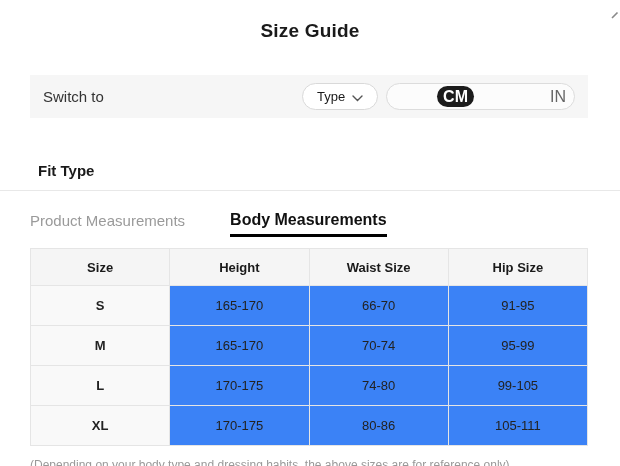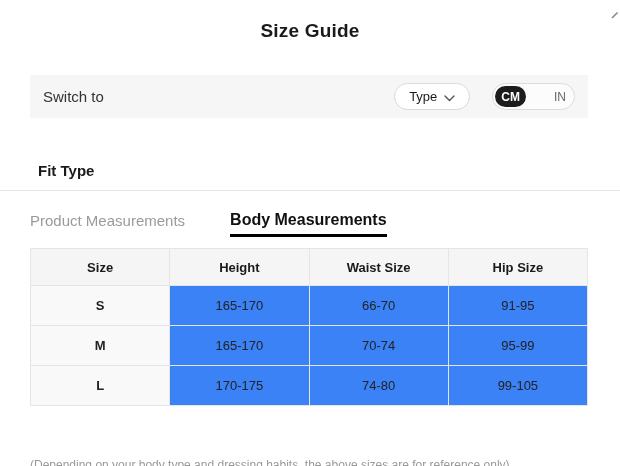--- a/index.html
+++ b/index.html
@@ -13,34 +13,34 @@
     position:absolute;top:20px;left:0;width:620px;text-align:center;
     font-size:19px;font-weight:700;color:#1a1a1a;letter-spacing:.2px;
   }
   .corner-icon{position:absolute;top:1px;right:-9px;color:#8a8a8a;}
   
   .switch-bar{
     position:absolute;left:30px;top:75px;width:558px;height:43px;background:#f6f6f6;
     display:flex;align-items:center;box-sizing:border-box;padding:0 13px;
   }
   .switch-label{font-size:15px;color:#333;}
-  .switch-controls{margin-left:auto;display:flex;align-items:flex-start;gap:22px;}
+  .switch-controls{margin-left:auto;display:flex;align-items:flex-start;gap:8px;}
   .type-pill{
     display:flex;align-items:center;gap:7px;height:27px;padding:0 14px;
     background:#ffffff;border:1px solid #d9d9d9;border-radius:15px;
     font-size:13px;color:#1a1a1a;cursor:pointer;box-sizing:border-box;
   }
   .chevron{display:inline-block;margin-top:1px;}
   .unit-toggle{
     display:flex;align-items:center;height:27px;padding:2px;gap:0;
     background:#fcfcfc;border:1px solid #dcdcdc;border-radius:15px;box-sizing:border-box;
   }
   .unit-option{
     height:21px;min-width:30px;display:flex;align-items:center;justify-content:center;
-    font-size:12px;border-radius:11px;padding:0 6px;box-sizing:border-box;cursor:pointer;
+    font-size:16px;border-radius:11px;padding:0 6px;box-sizing:border-box;cursor:pointer;margin-left:48px;
   }
   .unit-option.active{background:#1c1c1c;color:#ffffff;font-weight:700;}
   .unit-option.inactive{color:#666;font-weight:500;padding-left:28px;}
   
   .fit-label{position:absolute;left:38px;top:162px;font-size:15px;font-weight:700;color:#1a1a1a;}
   .fit-track-wrap{position:absolute;left:103px;top:146px;width:484px;height:34px;}
   .fit-opt{position:absolute;top:3px;font-size:12px;color:#222;white-space:nowrap;}
   .fit-opt.left{left:2px;}
   .fit-opt.center{left:50%;transform:translateX(-50%);}
   .fit-opt.right{right:0;}
@@ -139,18 +139,24 @@
         <td>165-170</td>
         <td>70-74</td>
         <td>95-99</td>
       </tr>
       <tr>
         <td class="size-col">L</td>
         <td>170-175</td>
         <td>74-80</td>
         <td>99-105</td>
       </tr>
+      <tr>
+        <td class="size-col">XL</td>
+        <td>170-175</td>
+        <td>80-86</td>
+        <td>105-111</td>
+      </tr>
     </tbody>
   </table>
 
   <div class="footnote">(Depending on your body type and dressing habits, the above sizes are for reference only)</div>
 
 </div>
 
 </body></html>

